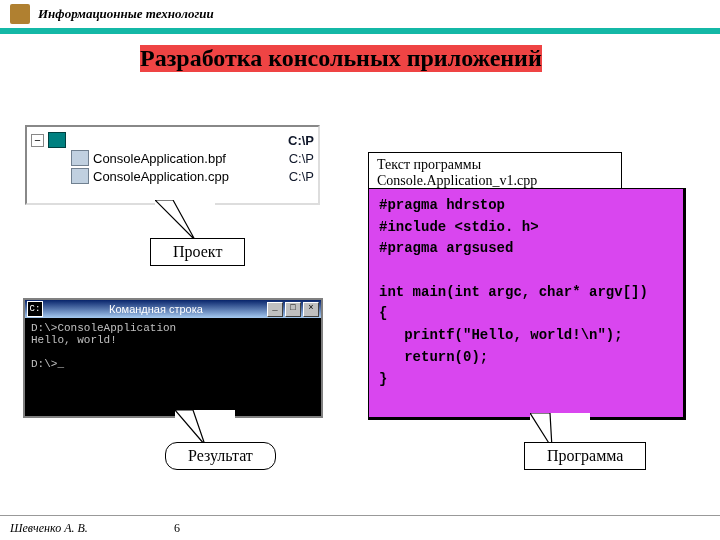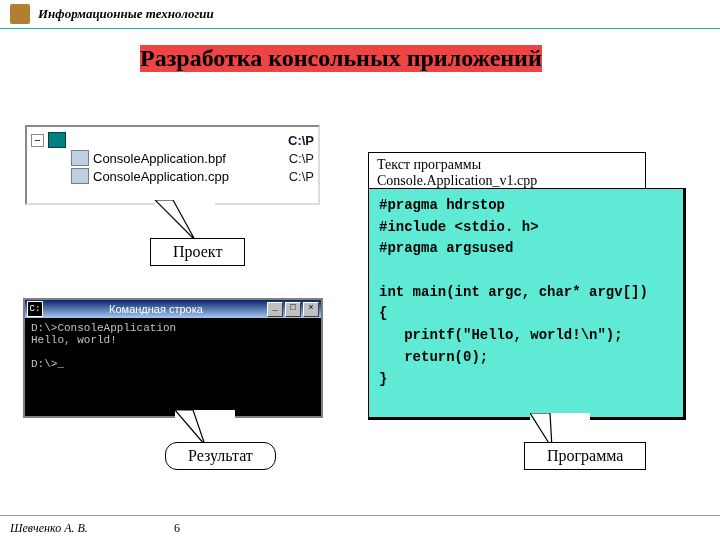--- a/index.html
+++ b/index.html
@@ -8,21 +8,21 @@
     background: #fff;
     width: 720px;
     height: 540px;
     position: relative;
     overflow: hidden;
   }
   .header {
     display: flex;
     align-items: center;
     padding: 4px 10px;
-    border-bottom: 1px solid #14b8a6;
+    border-bottom: 6px solid #14b8a6;
   }
   .logo {
     width: 20px; height: 20px;
     background: #b08030;
     margin-right: 8px;
     border-radius: 2px;
   }
   .header-title {
     font-style: italic;
     font-weight: bold;
@@ -119,32 +119,32 @@
   .console-titlebar .cbtn{
     width:14px;height:13px;background:#c0c0c0;border:1px solid #fff;
     border-right-color:#404040;border-bottom-color:#404040;margin-left:2px;
     font-size:9px;text-align:center;line-height:11px;color:#000;
   }
   .console-body { padding: 4px 6px; white-space: pre; }
   
   .code-title {
     position: absolute;
     top: 152px; left: 368px;
-    width: 278px;
+    width: 254px;
     background: #fff;
     border: 1.5px solid #000;
     padding: 4px 8px;
     font-size: 14px;
     box-sizing: border-box;
   }
   .code-panel {
     position: absolute;
     top: 188px; left: 368px;
     width: 318px; height: 232px;
-    background:#5eead4;
+    background:#d946ef;
     border-top: 1.5px solid #000;
     border-left: 1.5px solid #000;
     border-right: 3px solid #000;
     border-bottom: 3px solid #000;
     font-family: "Courier New", monospace;
     font-size: 14px;
     font-weight: bold;
     padding: 6px 10px;
     white-space: pre;
     box-sizing: border-box;

